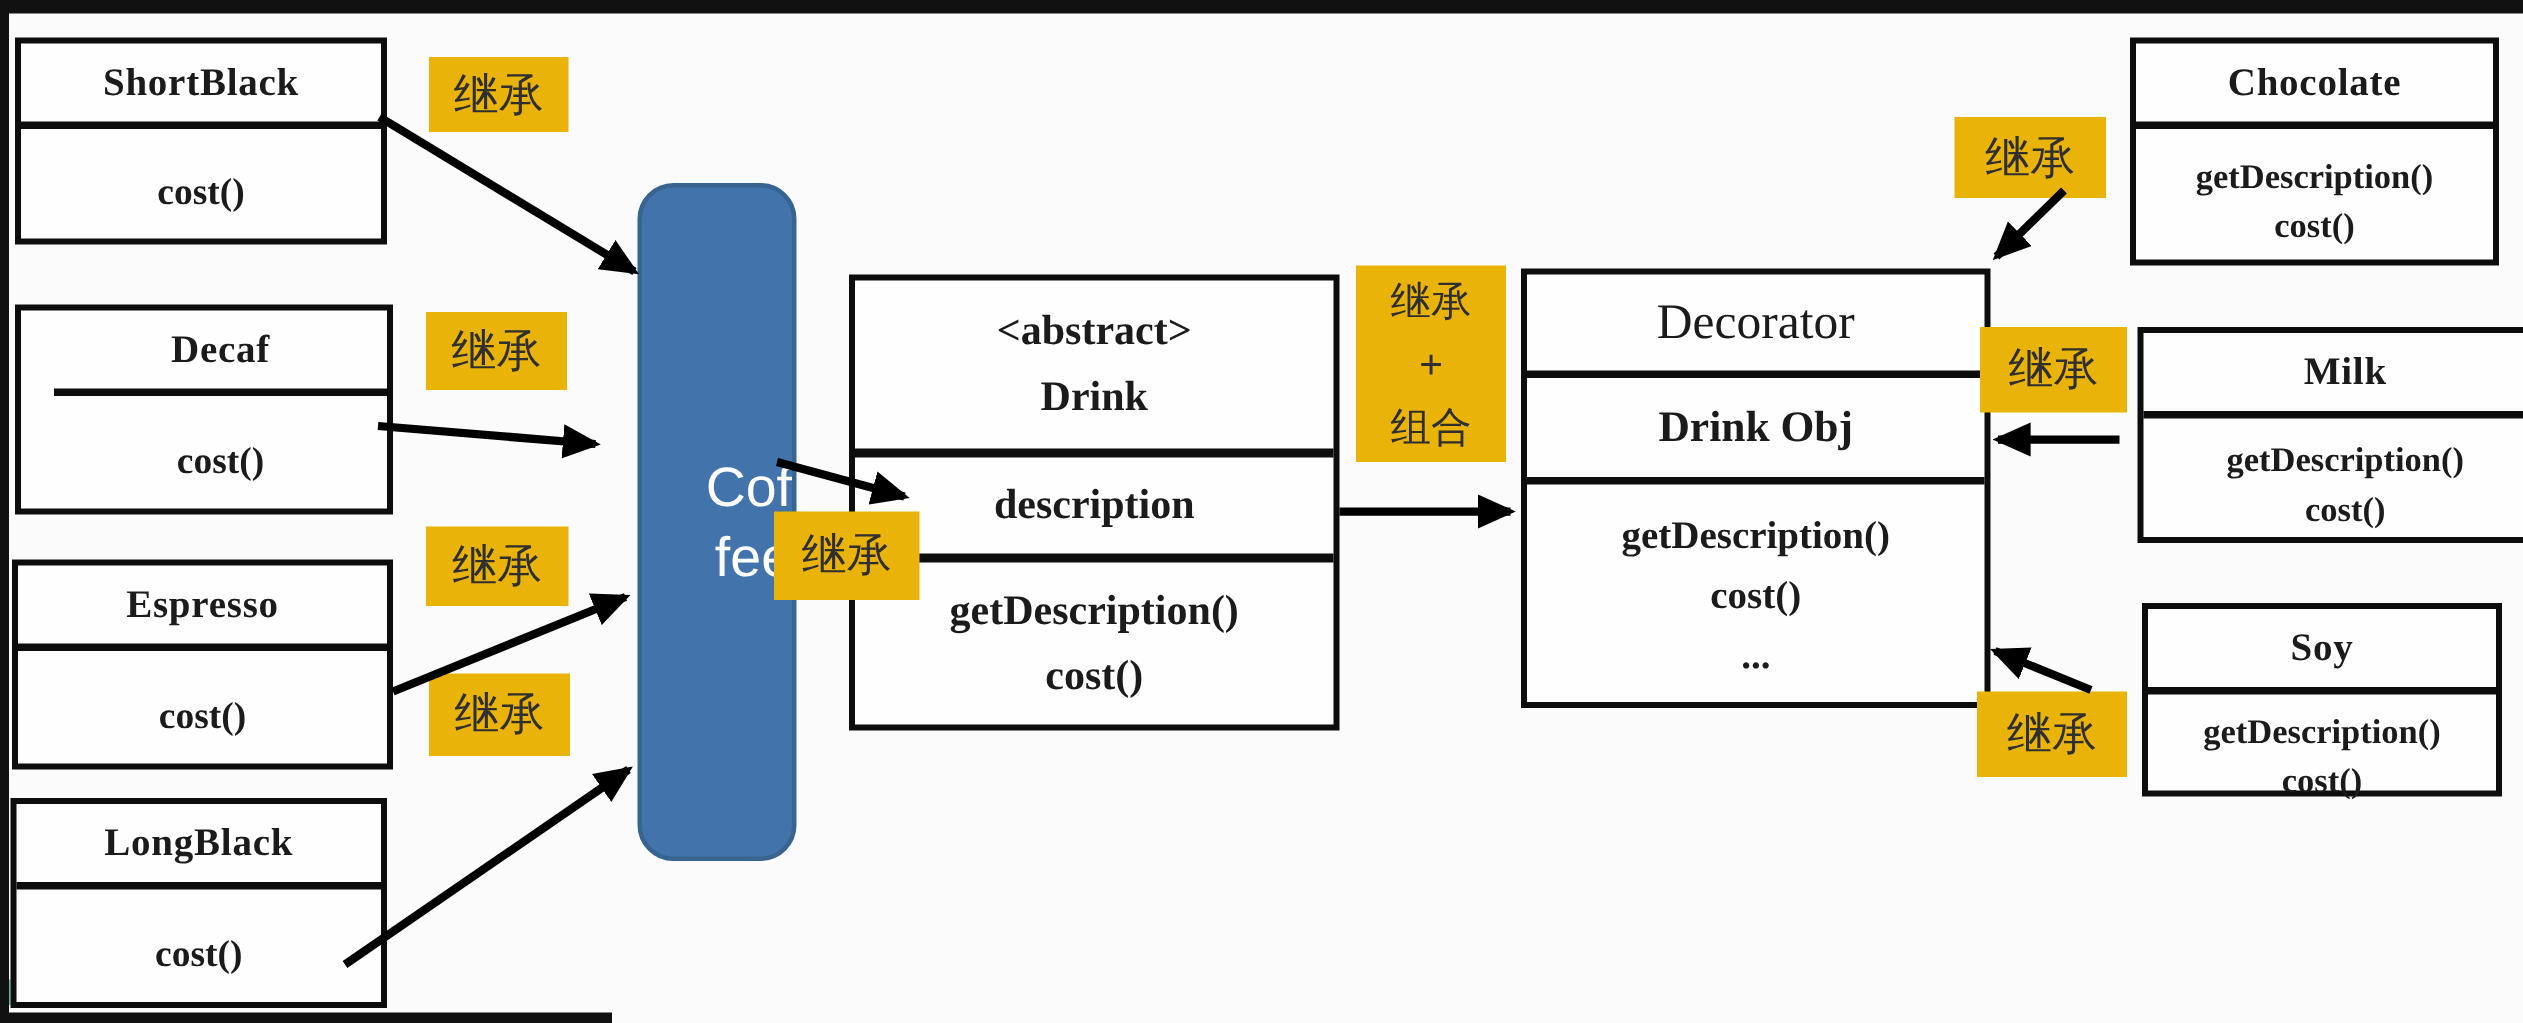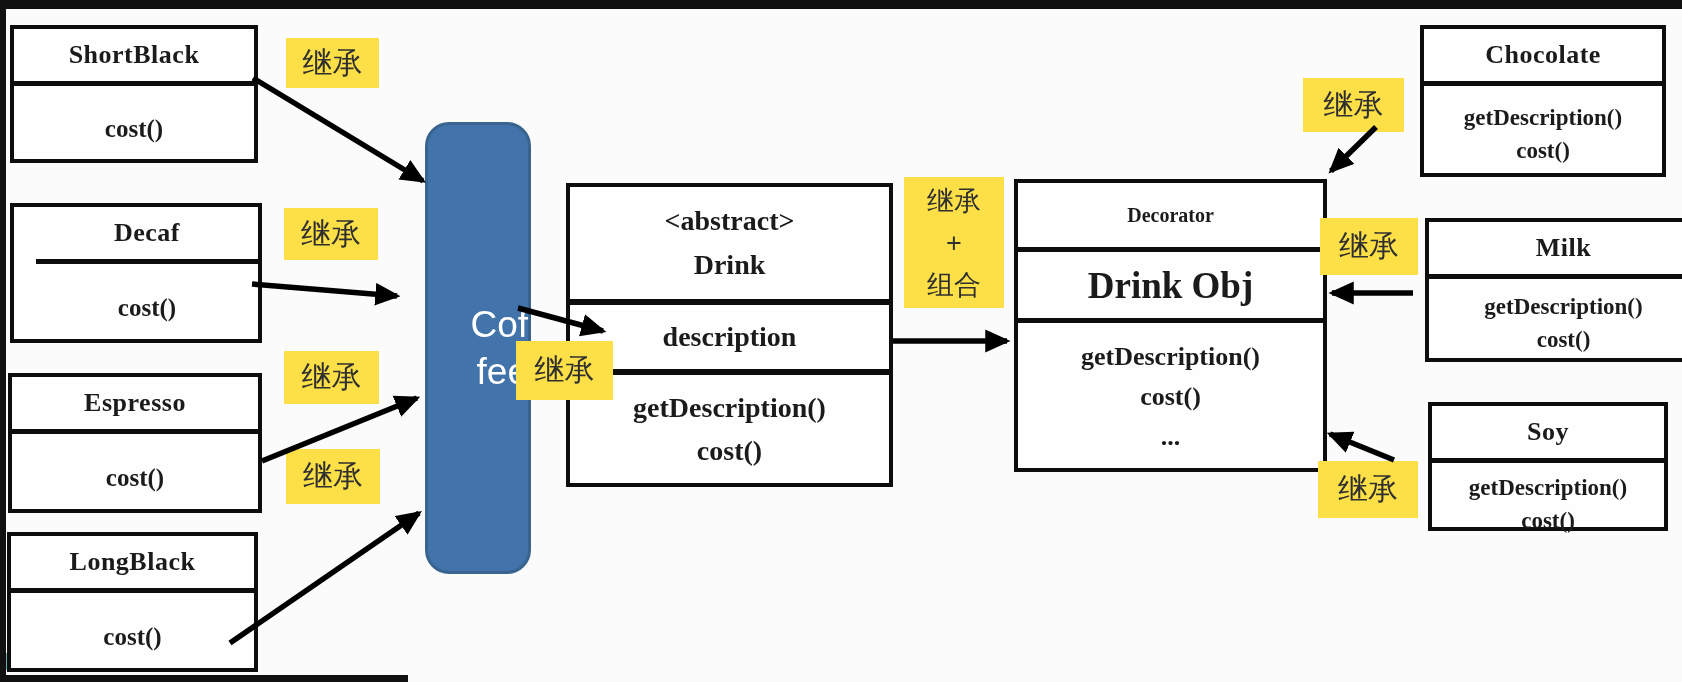--- a/index.html
+++ b/index.html
@@ -32,22 +32,22 @@
   .row-body{flex:1;justify-content:flex-start;padding-top:12px;}
 
   
   .b-drink{left:566px;top:183px;width:327px;height:304px;}
   .b-drink .hdr{height:112px;flex:none;line-height:44px;font-size:28px;font-weight:700;}
   .b-drink .attr{height:64px;flex:none;font-size:28px;font-weight:600;border-top:6px solid #0d0d0d;}
   .b-drink .meth{flex:1;border-top:6px solid #0d0d0d;font-size:28px;font-weight:600;line-height:43px;}
 
   
   .b-decorator{left:1014px;top:179px;width:313px;height:293px;}
-  .b-decorator .hdr{height:64px;flex:none;font-size:20px;font-weight:700;text-align:center;}
-  .b-decorator .attr{height:66px;flex:none;font-size:37px;font-weight:600;border-top:5px solid #0d0d0d;}
+  .b-decorator .hdr{height:64px;flex:none;font-size:33px;font-weight:400;text-align:center;}
+  .b-decorator .attr{height:66px;flex:none;font-size:29px;font-weight:600;border-top:5px solid #0d0d0d;}
   .b-decorator .meth{flex:1;border-top:5px solid #0d0d0d;font-size:26px;font-weight:600;line-height:40px;justify-content:flex-start;padding-top:14px;}
 
   
   .b-chocolate{left:1420px;top:25px;width:246px;height:152px;}
   .b-milk{left:1425px;top:218px;width:277px;height:144px;}
   .b-soy{left:1428px;top:402px;width:240px;height:129px;}
   .rb .row-title{height:52px;}
   .rb .row-body{font-size:23px;line-height:33px;padding-top:8px;}
   .rb .m{font-size:23px;line-height:33px;}
 
@@ -56,21 +56,21 @@
     position:absolute;left:425px;top:122px;width:106px;height:452px;
     background:#4373ab;border:3px solid #38648f;border-radius:24px;
     box-sizing:border-box;display:flex;flex-direction:column;
     align-items:flex-end;justify-content:center;
     color:#fff;font-family:"Liberation Sans",sans-serif;
     font-size:37px;line-height:47px;font-weight:500;
   }
 
   
   .glabel{
-    position:absolute;background:#fde047;color:#2f2f2f;
+    position:absolute;background:#eab308;color:#2f2f2f;
     display:flex;align-items:center;justify-content:center;
     font-size:30px;font-weight:500;z-index:4;
     font-family:"Liberation Sans",sans-serif;
   }
   .gl1{left:286px;top:38px;width:93px;height:50px;}
   .gl2{left:284px;top:208px;width:94px;height:52px;}
   .gl3{left:284px;top:351px;width:95px;height:53px;}
   .gl4{left:286px;top:449px;width:94px;height:55px;}
   .gl5{left:516px;top:341px;width:97px;height:59px;}
   .gl7{left:1303px;top:78px;width:101px;height:54px;}

